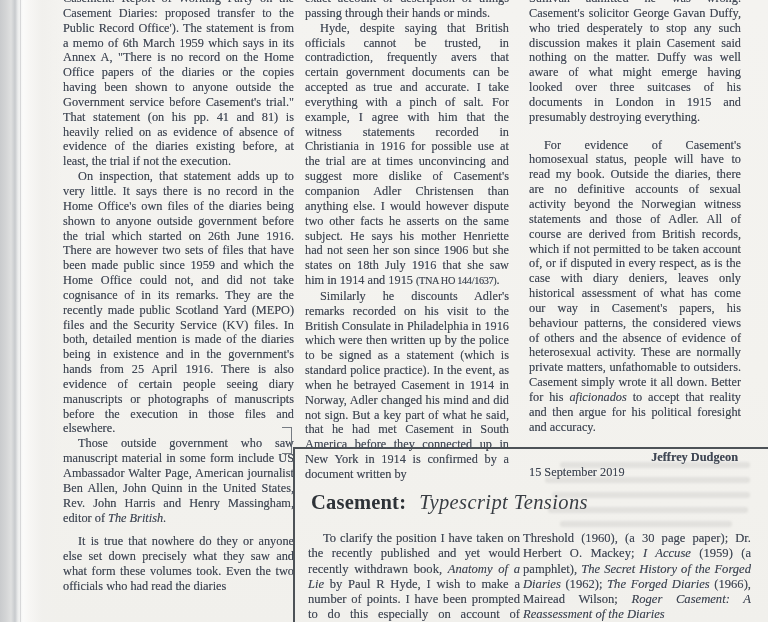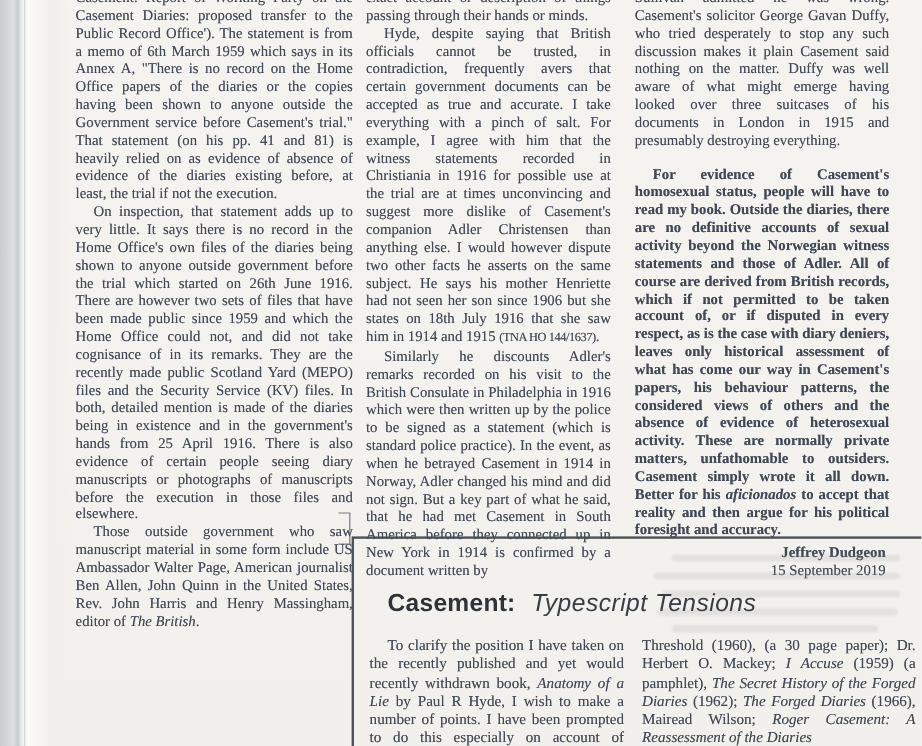--- a/index.html
+++ b/index.html
@@ -28,44 +28,44 @@
     position:absolute;top:-9px;text-align:justify;
     font-size:12.3px;line-height:14.85px;
     text-shadow:0 0 0.3px rgba(65,72,85,0.55);
   }
   .col-left{left:63px;width:231px;height:640px;}
   .col-mid{left:305px;width:204px;}
   .col-right{left:529px;width:212px;}
   p{margin:0;text-indent:15px;}
   p.noindent{text-indent:0;}
   p.gap{margin-top:9px;}
-  p.gap-lg{margin-top:13px;font-weight:bold;}
+  p.gap-lg{margin-top:13px;}
   .u{text-underline-offset:2px;}
   .i{font-style:italic;}
   .cond{font-size:10.3px;letter-spacing:-0.35px;}
-  .sig{text-align:right;font-weight:bold;text-indent:0;margin-top:4px;padding-right:3px;}
-  .date{text-align:right;text-indent:0;padding-right:3px;}
+  .sig{text-align:right;font-weight:bold;text-indent:0;margin-top:16px;padding-right:3px;}
+  .date{text-align:left;text-indent:0;padding-right:3px;}
 
   .tension-box{
     position:absolute;left:293px;top:447px;width:532px;height:240px;
     border:2px solid #4d5257;z-index:3;
   }
   .box-title{
-    position:absolute;left:28px;top:42px;white-space:nowrap;
-    font-family:Liberation Sans, sans-serif;color:#2e3338;
+    position:absolute;left:16px;top:42px;white-space:nowrap;
+    font-family:Liberation Serif, serif;color:#2e3338;
   }
   .t-main{font-weight:bold;font-size:20.5px;letter-spacing:0.2px;}
   .t-sub{font-style:italic;font-size:20.5px;margin-left:13px;letter-spacing:0.4px;color:#383d43;}
   .box-col{
     position:absolute;top:82px;text-align:justify;
     font-size:12.6px;line-height:15.3px;color:#414855;
     text-shadow:0 0 0.3px rgba(65,72,85,0.55);
   }
   .box-col-left{left:13px;width:212px;}
-  .box-col-right{left:240px;width:228px;}
+  .box-col-right{left:228px;width:228px;}
 
   .bracket-artifact{
     position:absolute;left:282px;top:427px;width:9px;height:25px;z-index:2;
     border-top:1.5px solid rgba(85,92,102,0.8);
     border-right:1.5px solid rgba(85,92,102,0.8);
     border-bottom:1.5px solid rgba(85,92,102,0.8);
   }
   .bleed{position:absolute;inset:0;z-index:1;}
   .bleed .stripe{
     position:absolute;height:6px;border-radius:3px;
@@ -83,20 +83,21 @@
 <div class="page">
 
   <div class="scan-edge">
     <div class="seam"></div>
   </div>
 
   <div class="col col-left">
     <p class="noindent"><span>Casement: Report of Working Party on the Casement Diaries: proposed transfer to the Public Record Office'). The statement is from a memo of 6th March 1959 which says in its Annex A, "There is no record on the Home Office papers of the diaries or the copies having been shown to anyone outside the Government service before Casement's trial." That statement (on his pp. 41 and 81) is heavily relied on as evidence of absence of evidence of the diaries existing before, at least, the trial if not the execution.</span></p>
     <p><span>On inspection, that statement adds up to very little. It says there is no record in the Home Office's own files of the diaries being shown to anyone </span><span class="u">outside</span><span> government before the trial which started on 26th June 1916. There are however two sets of files that have been made public since 1959 and which the Home Office could not, and did not take cognisance of in its remarks. They are the recently made public Scotland Yard (MEPO) files and the Security Service (KV) files. In both, detailed mention is made of the diaries being in existence and in the government's hands from 25 April 1916. There is also evidence of certain people seeing diary manuscripts or photographs of manuscripts before the execution in those files and elsewhere.</span></p>
     <p><span>Those outside government who saw manuscript material in some form include US Ambassador Walter Page, American journalist Ben Allen, John Quinn in the United States, Rev. John Harris and Henry Massingham, editor of </span><span class="i">The British</span><span>.</span></p>
+    <p class="gap"><span>It is true that nowhere do they or anyone else set down precisely what they saw and what form these volumes took. Even the two officials who had read the diaries</span></p>
   </div>
 
   <div class="col col-mid">
     <p class="noindent"><span>exact account or description of things passing through their hands or minds.</span></p>
     <p><span>Hyde, despite saying that British officials cannot be trusted, in contradiction, frequently avers that certain government documents can be accepted as true and accurate. I take everything with a pinch of salt. For example, I agree with him that the witness statements recorded in Christiania in 1916 for possible use at the trial are at times unconvincing and suggest more dislike of Casement's companion Adler Christensen than anything else. I would however dispute two other facts he asserts on the same subject. He says his mother Henriette had not seen her son since 1906 but she states on 18th July 1916 that she saw him in 1914 and 1915 </span><span class="cond">(TNA HO 144/1637)</span><span>.</span></p>
     <p><span>Similarly he discounts Adler's remarks recorded on his visit to the British Consulate in Philadelphia in 1916 which were then written up by the police to be signed as a statement (which is standard police practice). In the event, as when he betrayed Casement in 1914 in Norway, Adler changed his mind and did not sign. But a key part of what he said, that he had met Casement in South America before they connected up in New York in 1914 is confirmed by a document written by</span></p>
   </div>
 
   <div class="col col-right">
     <p class="noindent"><span>Sullivan admitted he was wrong. Casement's solicitor George Gavan Duffy, who tried desperately to stop any such discussion makes it plain Casement said nothing on the matter. Duffy was well aware of what might emerge having looked over three suitcases of his documents in London in 1915 and presumably destroying everything.</span></p>

